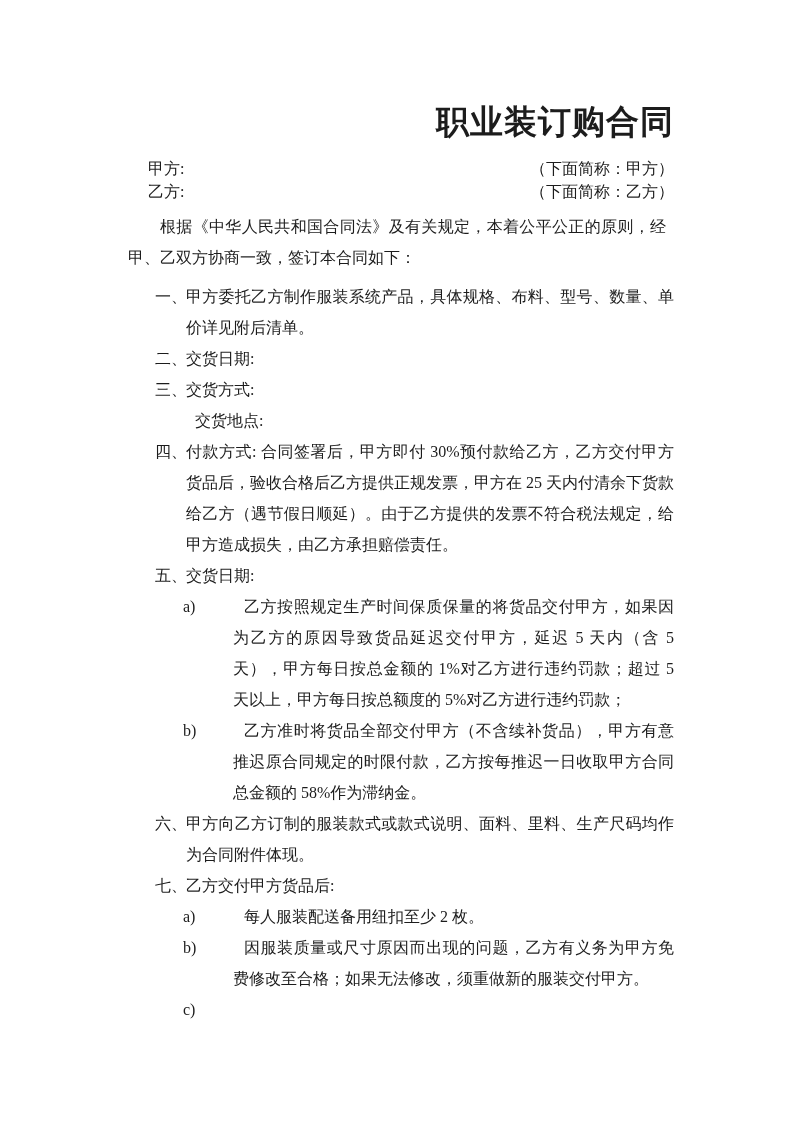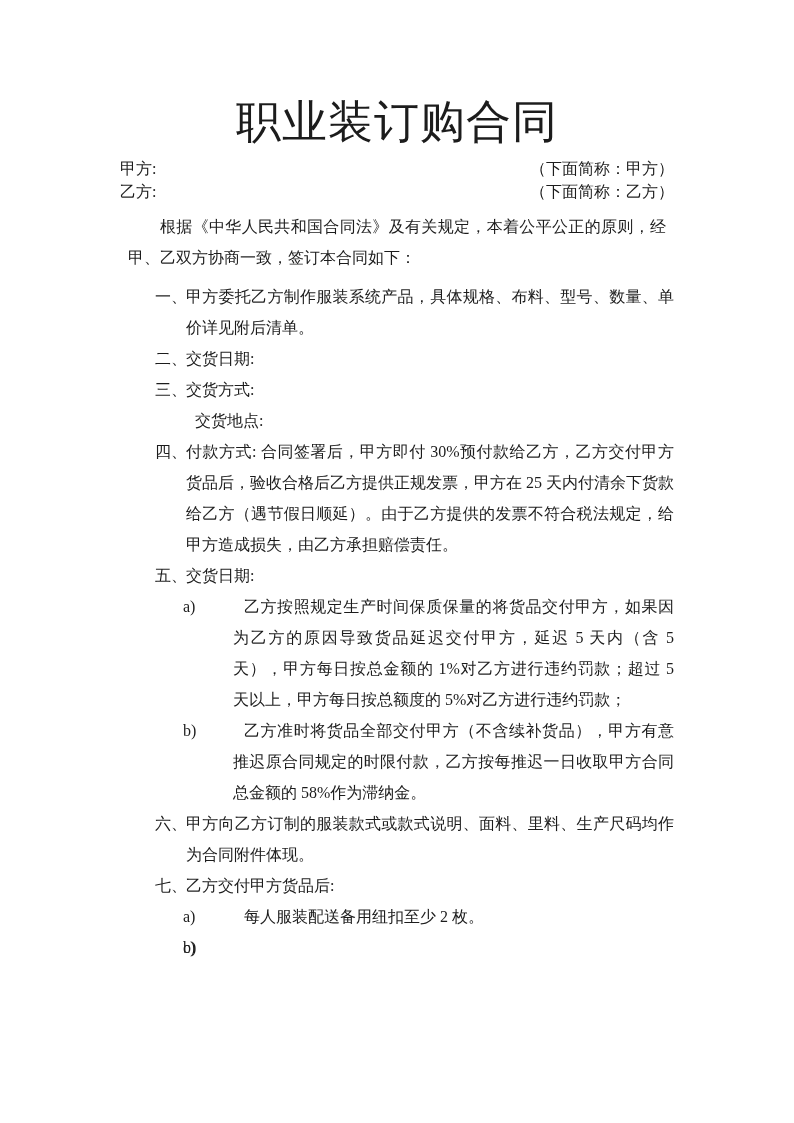--- a/index.html
+++ b/index.html
@@ -15,31 +15,32 @@
     background: #ffffff;
     box-sizing: border-box;
     padding: 102px 120px 0 120px;
     font-family: "Liberation Serif", "DejaVu Serif", serif;
     font-size: 16px;
     color: #1c1c1c;
     overflow: hidden;
   }
   .doc-title {
     margin: 0 0 15px 0;
-    text-align: center;
-    font-size: 45px;
-    font-weight: 400;
+    text-align: right;
+    font-size: 33px;
+    font-weight: 700;
     line-height: 40px;
     letter-spacing: 1px;
     white-space: nowrap;
   }
   .party-row {
     display: flex;
     justify-content: space-between;
     line-height: 23px;
+    margin-left: 28px;
   }
   .preamble {
     margin: 8px;
     text-indent: 32px;
     line-height: 31px;
     text-align: justify;
   }
   .clause {
     position: relative;
     padding-left: 66px;
@@ -132,18 +133,19 @@
   <div class="clause">
     <span class="clause-marker">七、</span>
     <span>乙方交付甲方货品后:</span>
   </div>
   <div class="abc">
     <span class="abc-marker">a)</span>
     <span class="abc-text">每人服装配送备用纽扣至少 2 枚。</span>
   </div>
   <div class="abc">
     <span class="abc-marker">b)</span>
+    <span class="abc-text">因服装质量或尺寸原因而出现的问题，乙方有义务为甲方免费修改至合格；如果无法修改，须重做新的服装交付甲方。</span>
   </div>
   <div class="abc">
     <span class="abc-marker">c)</span>
   </div>
 
 </div>
 
 </body></html>

